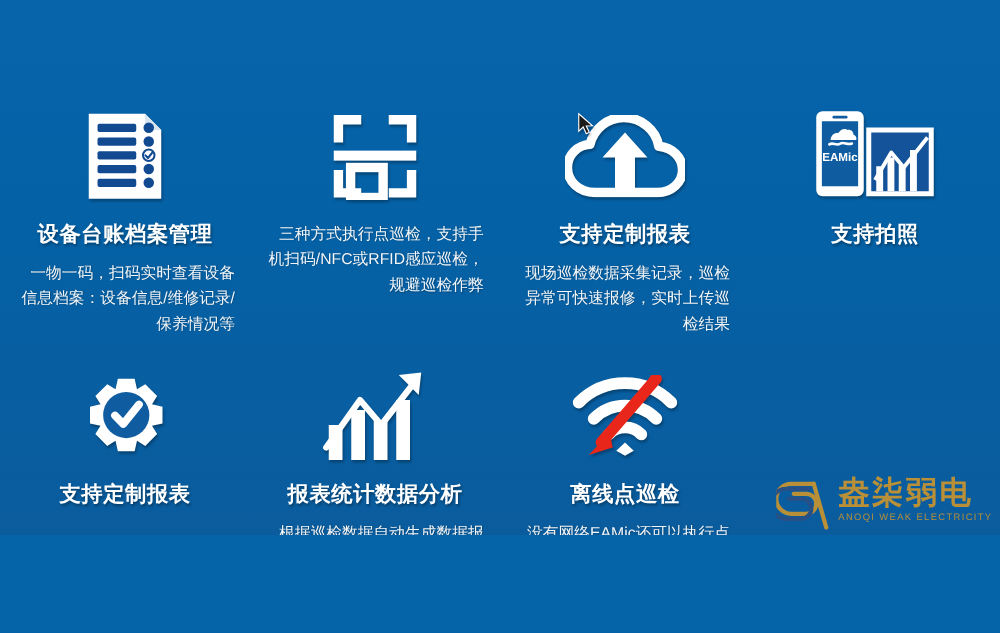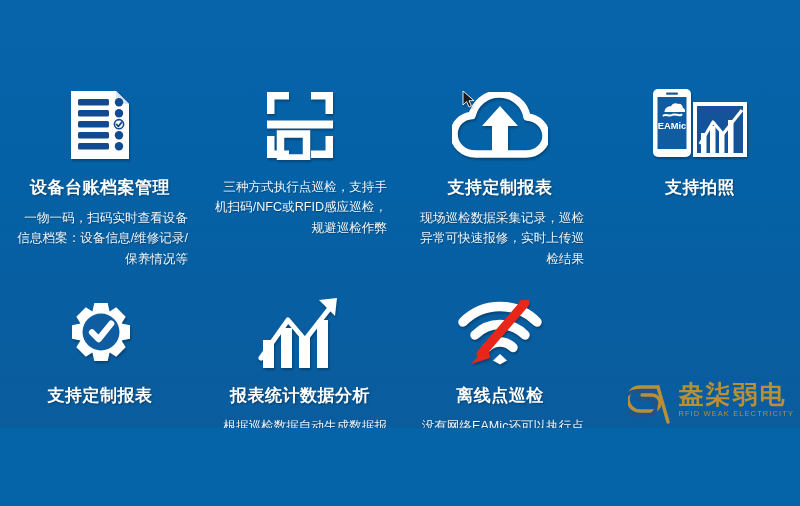--- a/index.html
+++ b/index.html
@@ -248,17 +248,17 @@
   </div>
 
   <div id="watermark">
     <svg width="44" height="42" viewBox="0 0 44 42">
       <path d="M30 5 L12 5 A12 12 0 0 0 12 29 L24 29 A8 8 0 0 0 24 13 L14 13" fill="none" stroke="#c8942f" stroke-width="3.4" stroke-linecap="round"></path>
       <path d="M26 9 L8 9 A12 12 0 0 0 8 33 L20 33 A8 8 0 0 0 20 17 L10 17" fill="none" stroke="#2a4f86" stroke-width="3.4" stroke-linecap="round"></path>
       <path d="M30 5 L40 40" fill="none" stroke="#c8942f" stroke-width="3.4" stroke-linecap="round"></path>
     </svg>
     <div class="wm-text">
       <div class="wm-cn">盎柒弱电</div>
-      <div class="wm-en">RFID WEAK ELECTRICITY</div>
+      <div class="wm-en">ANOQI WEAK ELECTRICITY</div>
     </div>
   </div>
 
 </div>
 
 </body></html>

